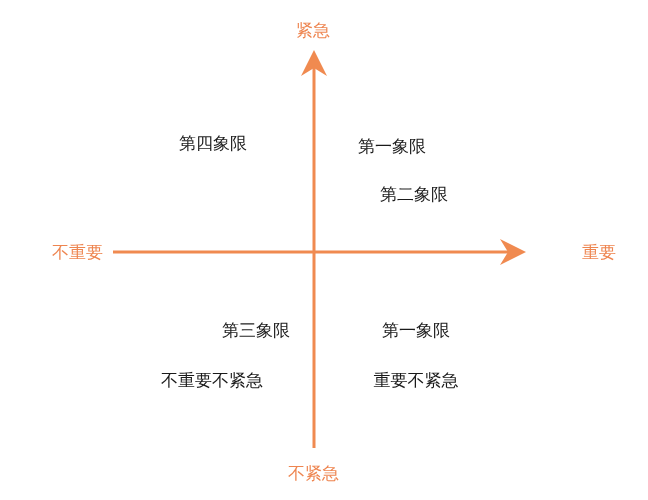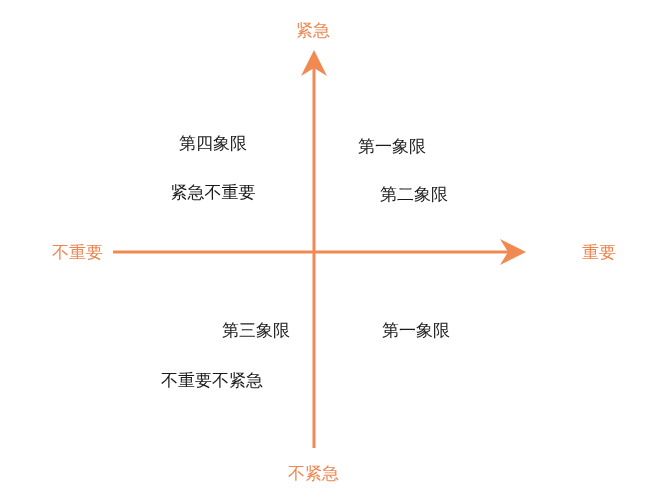--- a/index.html
+++ b/index.html
@@ -22,22 +22,22 @@
     <line x1="113" y1="252" x2="508" y2="252" stroke="#F08A50" stroke-width="3"></line>
     <path d="M526,252 L500,239 L508,252 L500,265 Z" fill="#F08A50"></path>
   </svg>
 
   <div class="axis-label" style="left:296px;top:22px;">紧急</div>
   <div class="axis-label" style="left:288px;top:465px;">不紧急</div>
   <div class="axis-label" style="left:52px;top:244px;">不重要</div>
   <div class="axis-label" style="left:542px;top:244px;margin-left:40px;">重要</div>
 
   <div class="q-text" style="left:213px;top:135px;">第四象限</div>
-  <div class="q-text" style="left:213px;top:184px;">紧急不重要</div>
 
   <div class="q-text" style="left:392px;top:138px;">第一象限</div>
   <div class="q-text" style="left:414px;top:186px;">第二象限</div>
 
   <div class="q-text" style="left:212px;top:322px;margin-left:44px;">第三象限</div>
   <div class="q-text" style="left:212px;top:372px;text-align:right;">不重要不紧急</div>
 
   <div class="q-text" style="left:416px;top:322px;">第一象限</div>
+  <div class="q-text" style="left:416px;top:372px;">重要不紧急</div>
 </div>
 
 </body></html>

